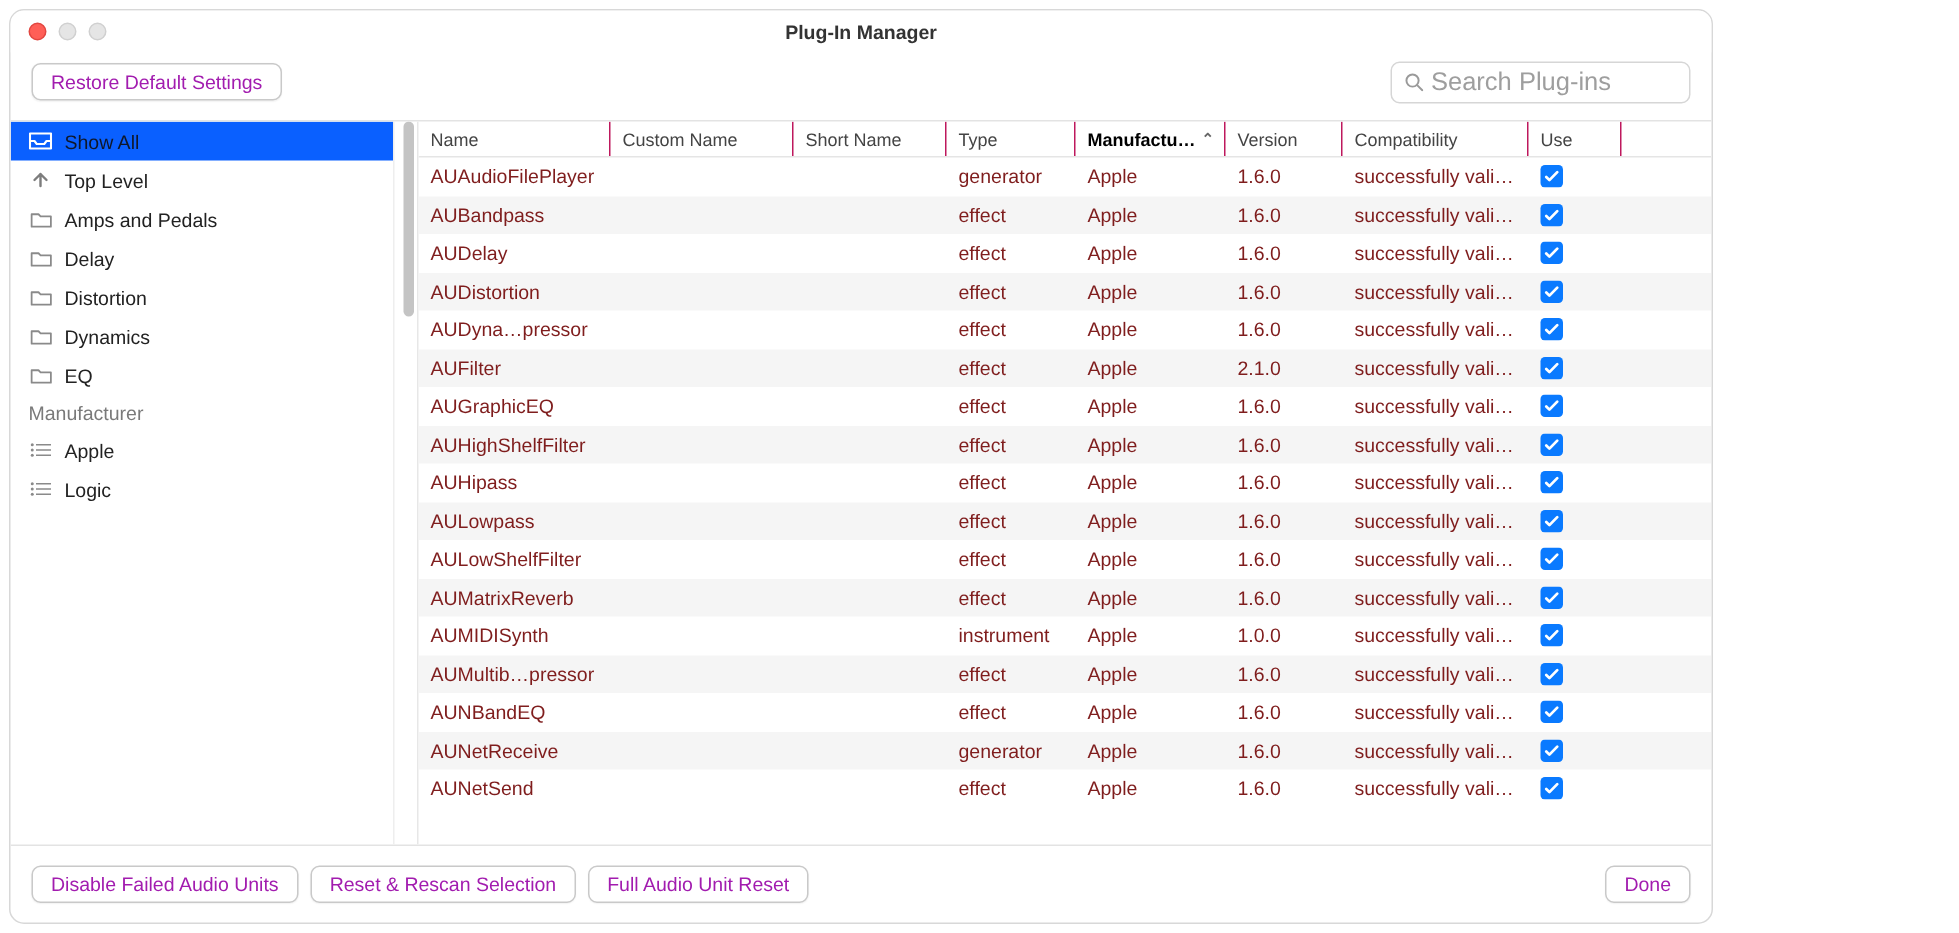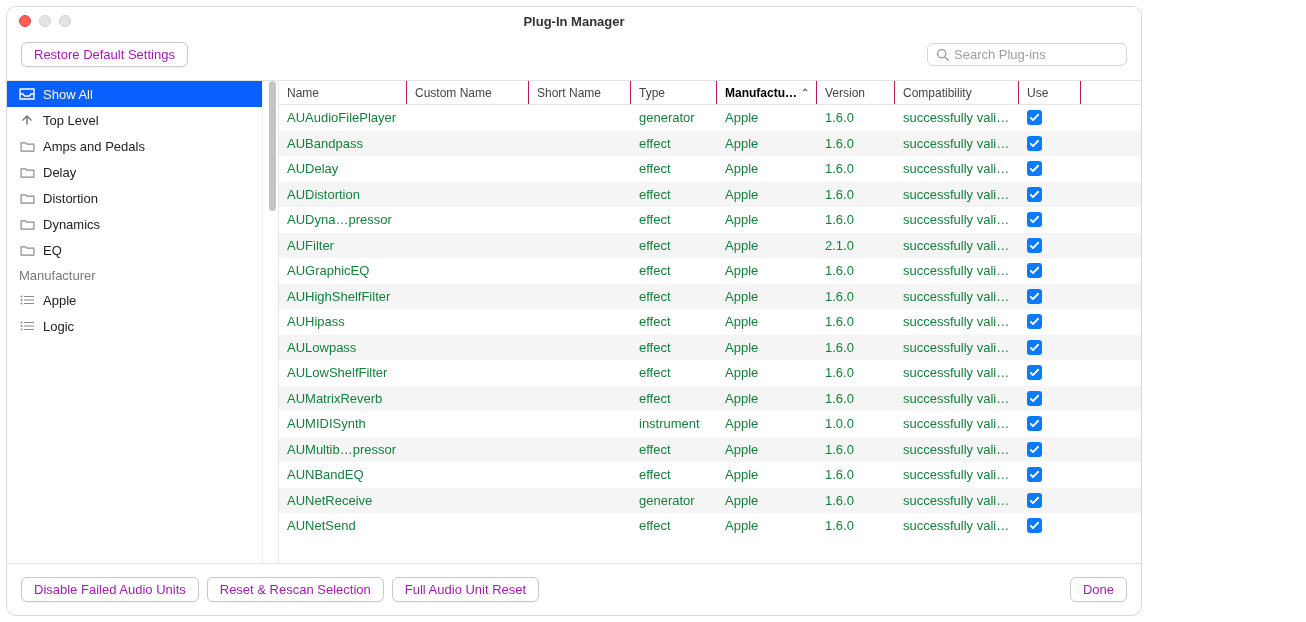--- a/index.html
+++ b/index.html
@@ -73,21 +73,21 @@
     border: 1px solid #d6d6d6;
     border-radius: 6px;
     padding: 3px 8px;
     width: 200px;
     color: #9a9a9a;
     background:#fff;
   }
   .search svg { margin-right: 5px; flex-shrink:0; }
   .search input {
     border: none; outline: none;
-    font-size: 13px; width: 100%;
+    font-size: 17px; width: 100%;
     color: #14532d; background: transparent;
   }
   .search input::placeholder { color: #9e9e9e; }
 
   .body {
     flex: 1;
     display: flex;
     overflow: hidden;
   }
   .sidebar {
@@ -115,21 +115,21 @@
   .srow {
     display: flex;
     align-items: center;
     height: 26px;
     padding: 0 10px 0 12px;
     gap: 8px;
     font-size: 13px;
   }
   .srow.sel {
     background: #0a60ff;
-    color: #fef9c3;
+    color: #0f172a;
   }
   .srow .ico { width:16px; display:flex; justify-content:center; color:#7d7d7d; flex-shrink:0;}
   .srow.sel .ico { color:#fff; }
   .shead {
     display: flex;
     align-items: center;
     justify-content: space-between;
     height: 24px;
     padding: 0 8px 0 12px;
     color: #7a7a7a;
@@ -172,21 +172,21 @@
   .col-short { width: 102px; }
   .col-type { width: 86px; }
   .col-mfr { width: 100px; }
   .col-ver { width: 78px; }
   .col-comp { width: 124px; }
   .col-use { width: 62px; }
   .col-tail { flex:1; border-right:none;}
   .tbody { flex:1; overflow:hidden; }
   .trow {
     display:flex; height:25.5px; align-items:center;
-    font-size:13px; color:#15803d;
+    font-size:13px; color:#7f1d1d;
   }
   .trow.alt { background:#f5f5f5; }
   .td { padding: 0 8px; overflow:hidden; text-overflow:ellipsis; white-space:nowrap;}
   .td.use { display:flex; align-items:center;}
   .chk {
     width:15px;height:15px;border-radius:3px;background:#0a7aff;
     display:flex;align-items:center;justify-content:center;
   }
   .footer {
     border-top: 1px solid #e3e3e3;

